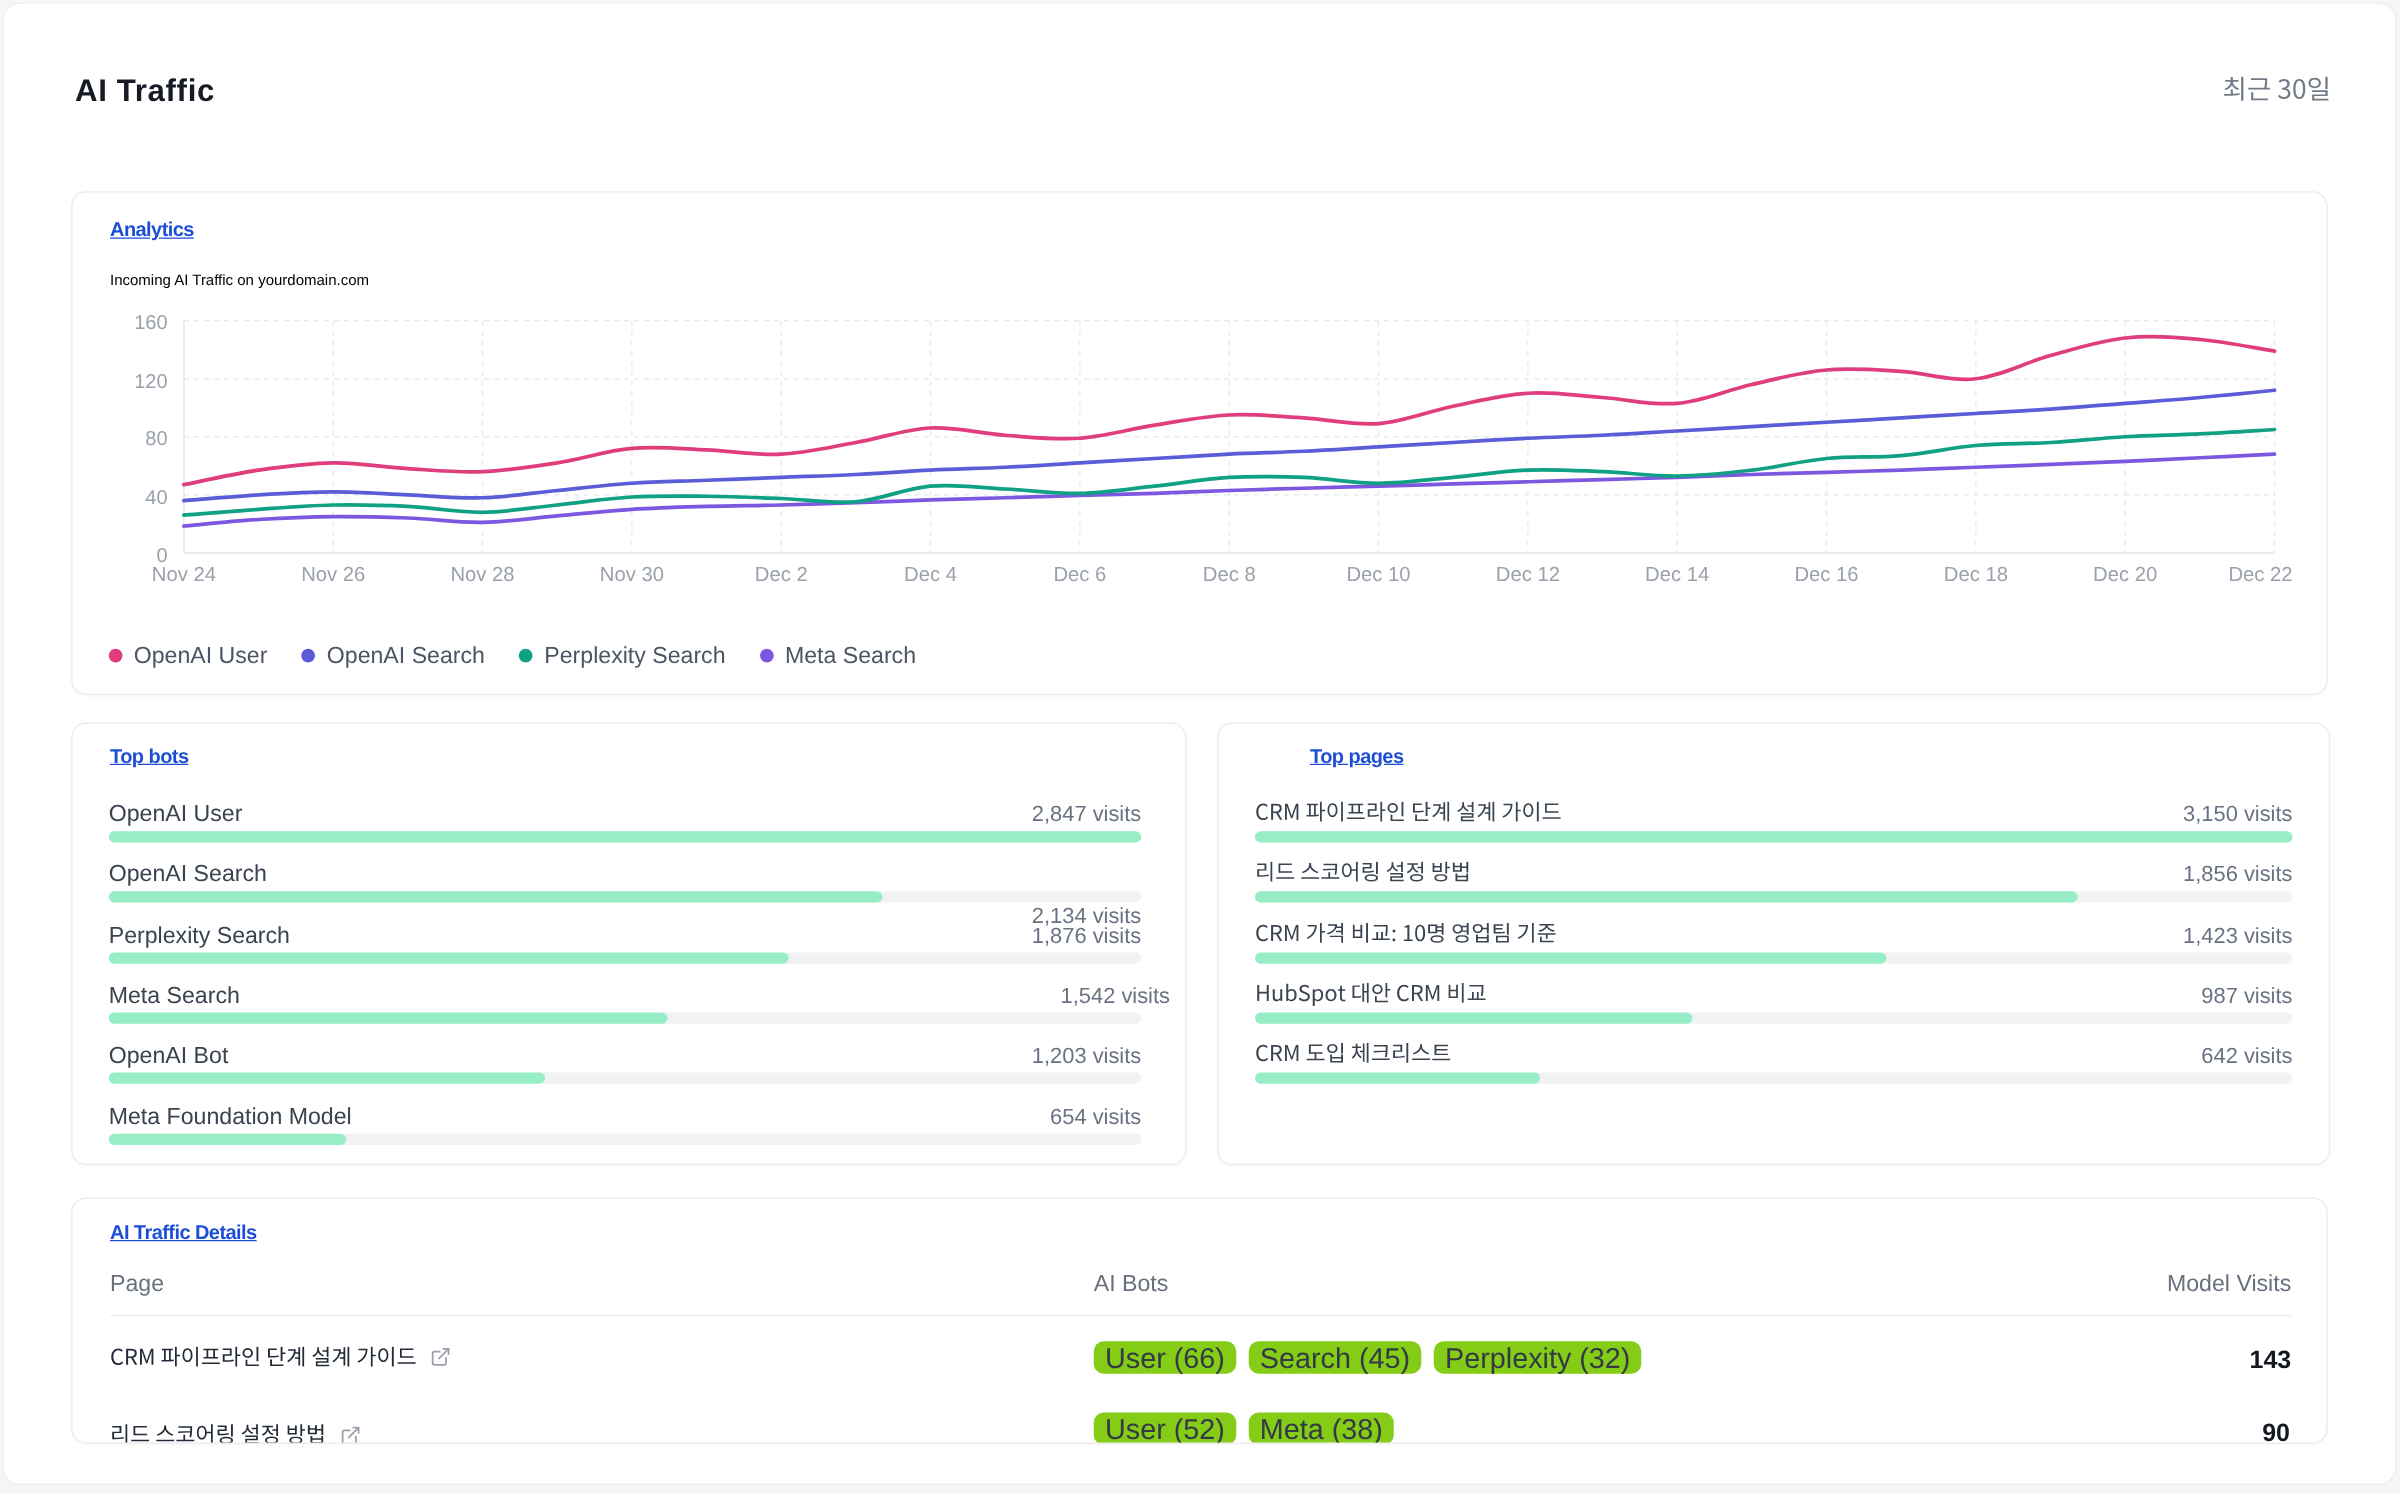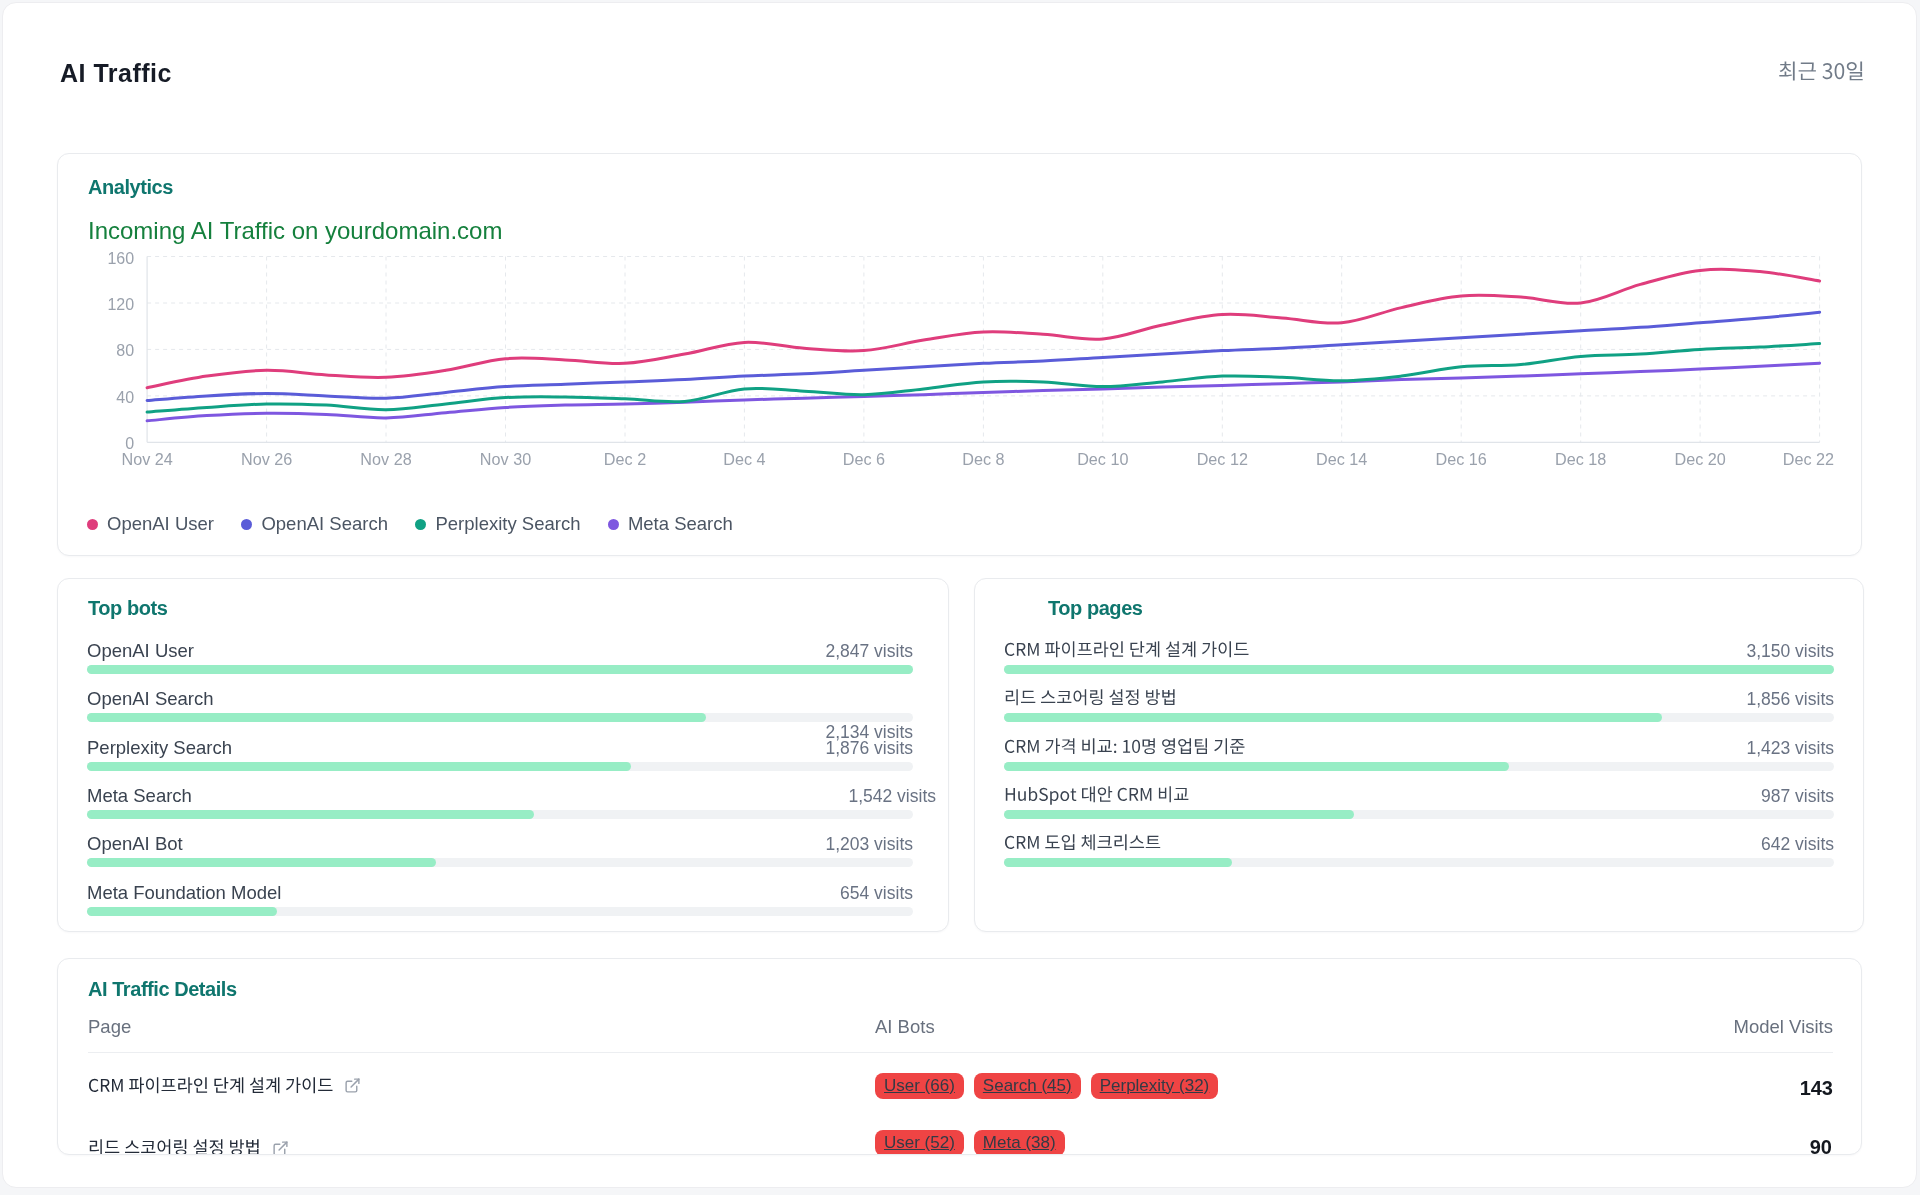--- a/index.html
+++ b/index.html
@@ -1,32 +1,32 @@
 <!DOCTYPE html>
 <html><head><meta charset="utf-8">
 <style>
 * { margin:0; padding:0; box-sizing:border-box; }
 html,body { width:1920px; height:1195px; background:#f5f6f8; font-family:"Liberation Sans",sans-serif; }
 .abs { position:absolute; }
 .shell { left:2px; top:2px; width:1915px; height:1186px; background:#fff; border-radius:14px; border:1px solid #ededf0; }
 .card { background:#fff; border:1px solid #e9ebee; border-radius:12px; box-shadow:0 1px 2px rgba(20,30,50,.03); }
 h1 { position:absolute; left:60px; top:58.5px; font-size:25px; font-weight:700; color:#161b26; letter-spacing:.5px; }
-.ctitle { font-size:20px; font-weight:700; color:#0f766e; letter-spacing:-.45px; }
-.csub { font-size:24px; color:#15803d; }
+.ctitle { font-size:16px; font-weight:700; color:#1d4ed8; letter-spacing:-.45px;text-decoration:underline; }
+.csub { font-size:12px; color:#000000; }
 .rname { font-size:18.5px; color:#3a4350; }
 .rval { font-size:17.5px; color:#697283; }
 .track { height:9px; border-radius:5px; background:#f0f2f4; }
 .fill { height:9px; border-radius:5px; background:#97edc5; }
 .legend { display:flex; align-items:center; gap:27.5px; font-size:18.5px; color:#4b5563; }
 .legend .it { display:flex; align-items:center; gap:9px; }
 .dot { width:11px; height:11px; border-radius:50%; flex:0 0 auto; }
 .thead { font-size:18.5px; color:#68707e; }
 .tnum { font-size:20px; font-weight:700; color:#14181f; }
 .pillrow { display:flex; gap:10px; }
-.pill { display:inline-block; background:#ef4444; color:#333a45; font-size:17px; line-height:16px; padding:5px 9px; border-radius:8px; white-space:nowrap;text-decoration:underline; }
+.pill { display:inline-block; background:#84cc16; color:#333a45; font-size:23px; line-height:16px; padding:5px 9px; border-radius:8px; white-space:nowrap; }
 </style></head>
 <body>
 <div class="abs shell"></div>
 <h1>AI Traffic</h1>
 <svg class="abs" style="right:55px;top:61px" width="87" height="23" viewBox="0 0 87 23">
     <path transform="translate(0 17.9)" d="M6.6 -7.4H8.3V-3.2H6.6ZM6.5 -14.1H8.0V-13.7Q8.0 -12.0 7.3 -10.6Q6.6 -9.2 5.4 -8.3Q4.2 -7.3 2.6 -6.8L1.7 -8.1Q3.2 -8.6 4.2 -9.4Q5.3 -10.2 5.9 -11.3Q6.5 -12.4 6.5 -13.7ZM6.9 -14.1H8.3V-13.7Q8.3 -12.5 8.9 -11.4Q9.5 -10.3 10.6 -9.5Q11.7 -8.7 13.1 -8.3L12.3 -7.0Q10.7 -7.4 9.5 -8.4Q8.3 -9.4 7.6 -10.7Q6.9 -12.1 6.9 -13.7ZM2.2 -15.0H12.7V-13.6H2.2ZM6.6 -17.4H8.3V-14.4H6.6ZM14.9 -17.5H16.7V1.7H14.9ZM1.4 -2.3 1.2 -3.8Q2.9 -3.8 5.0 -3.8Q7.1 -3.8 9.4 -4.0Q11.6 -4.1 13.7 -4.4L13.8 -3.1Q11.7 -2.7 9.4 -2.5Q7.2 -2.4 5.2 -2.3Q3.1 -2.3 1.4 -2.3Z M22.8 -16.4H35.0V-14.9H22.8ZM20.6 -8.7H37.9V-7.3H20.6ZM34.0 -16.4H35.7V-14.9Q35.7 -13.6 35.6 -11.9Q35.6 -10.3 35.1 -8.1L33.3 -8.3Q33.8 -10.4 33.9 -12.0Q34.0 -13.6 34.0 -14.9ZM22.9 -0.2H36.3V1.2H22.9ZM22.9 -5.1H24.6V-0.0H22.9Z M49.3 0.3Q48.1 0.3 47.2 -0.0Q46.3 -0.3 45.6 -0.8Q44.9 -1.3 44.4 -1.9L45.4 -3.1Q46.0 -2.4 47.0 -1.9Q47.9 -1.3 49.2 -1.3Q50.1 -1.3 50.8 -1.7Q51.6 -2.0 52.0 -2.7Q52.4 -3.3 52.4 -4.2Q52.4 -5.2 51.9 -5.9Q51.5 -6.6 50.4 -6.9Q49.3 -7.3 47.5 -7.3V-8.8Q49.1 -8.8 50.1 -9.2Q51.0 -9.6 51.4 -10.3Q51.8 -11.0 51.8 -11.8Q51.8 -12.9 51.1 -13.6Q50.4 -14.2 49.2 -14.2Q48.3 -14.2 47.5 -13.8Q46.6 -13.4 46.0 -12.7L44.9 -14.0Q45.8 -14.8 46.9 -15.3Q47.9 -15.8 49.3 -15.8Q50.6 -15.8 51.6 -15.4Q52.6 -14.9 53.2 -14.0Q53.8 -13.2 53.8 -11.9Q53.8 -10.5 53.0 -9.6Q52.3 -8.6 51.0 -8.2V-8.1Q52.0 -7.9 52.7 -7.4Q53.4 -6.8 53.9 -6.0Q54.3 -5.2 54.3 -4.2Q54.3 -2.8 53.7 -1.8Q53.0 -0.8 51.9 -0.3Q50.7 0.3 49.3 0.3Z M61.4 0.3Q60.0 0.3 58.9 -0.6Q57.8 -1.5 57.2 -3.3Q56.6 -5.1 56.6 -7.8Q56.6 -10.5 57.2 -12.3Q57.8 -14.1 58.9 -14.9Q60.0 -15.8 61.4 -15.8Q62.9 -15.8 64.0 -14.9Q65.1 -14.1 65.7 -12.3Q66.2 -10.5 66.2 -7.8Q66.2 -5.1 65.7 -3.3Q65.1 -1.5 64.0 -0.6Q62.9 0.3 61.4 0.3ZM61.4 -1.3Q62.3 -1.3 63.0 -2.0Q63.6 -2.6 64.0 -4.1Q64.4 -5.6 64.4 -7.8Q64.4 -10.1 64.0 -11.5Q63.6 -13.0 63.0 -13.6Q62.3 -14.3 61.4 -14.3Q60.5 -14.3 59.9 -13.6Q59.2 -13.0 58.8 -11.5Q58.4 -10.1 58.4 -7.8Q58.4 -5.6 58.8 -4.1Q59.2 -2.6 59.9 -2.0Q60.5 -1.3 61.4 -1.3Z M73.7 -16.8Q75.2 -16.8 76.3 -16.3Q77.4 -15.8 78.0 -14.8Q78.7 -13.8 78.7 -12.6Q78.7 -11.3 78.0 -10.4Q77.4 -9.4 76.3 -8.9Q75.2 -8.3 73.7 -8.3Q72.3 -8.3 71.2 -8.9Q70.1 -9.4 69.4 -10.4Q68.8 -11.3 68.8 -12.6Q68.8 -13.8 69.4 -14.8Q70.1 -15.8 71.2 -16.3Q72.3 -16.8 73.7 -16.8ZM73.7 -15.4Q72.8 -15.4 72.1 -15.0Q71.3 -14.7 70.9 -14.0Q70.5 -13.4 70.5 -12.6Q70.5 -11.7 70.9 -11.1Q71.3 -10.5 72.1 -10.1Q72.8 -9.8 73.7 -9.8Q74.7 -9.8 75.4 -10.1Q76.1 -10.5 76.6 -11.1Q77.0 -11.7 77.0 -12.6Q77.0 -13.4 76.6 -14.0Q76.1 -14.7 75.4 -15.0Q74.7 -15.4 73.7 -15.4ZM82.3 -17.5H84.1V-7.7H82.3ZM71.7 -6.8H84.1V-2.1H73.4V0.8H71.7V-3.4H82.3V-5.4H71.7ZM71.7 -0.0H84.7V1.4H71.7Z" fill="#717b88"></path>
   </svg>
 
 <div class="abs card" style="left:57px;top:153px;width:1805px;height:403px"></div>
 <div class="abs ctitle" style="left:88px;top:176px">Analytics</div>

